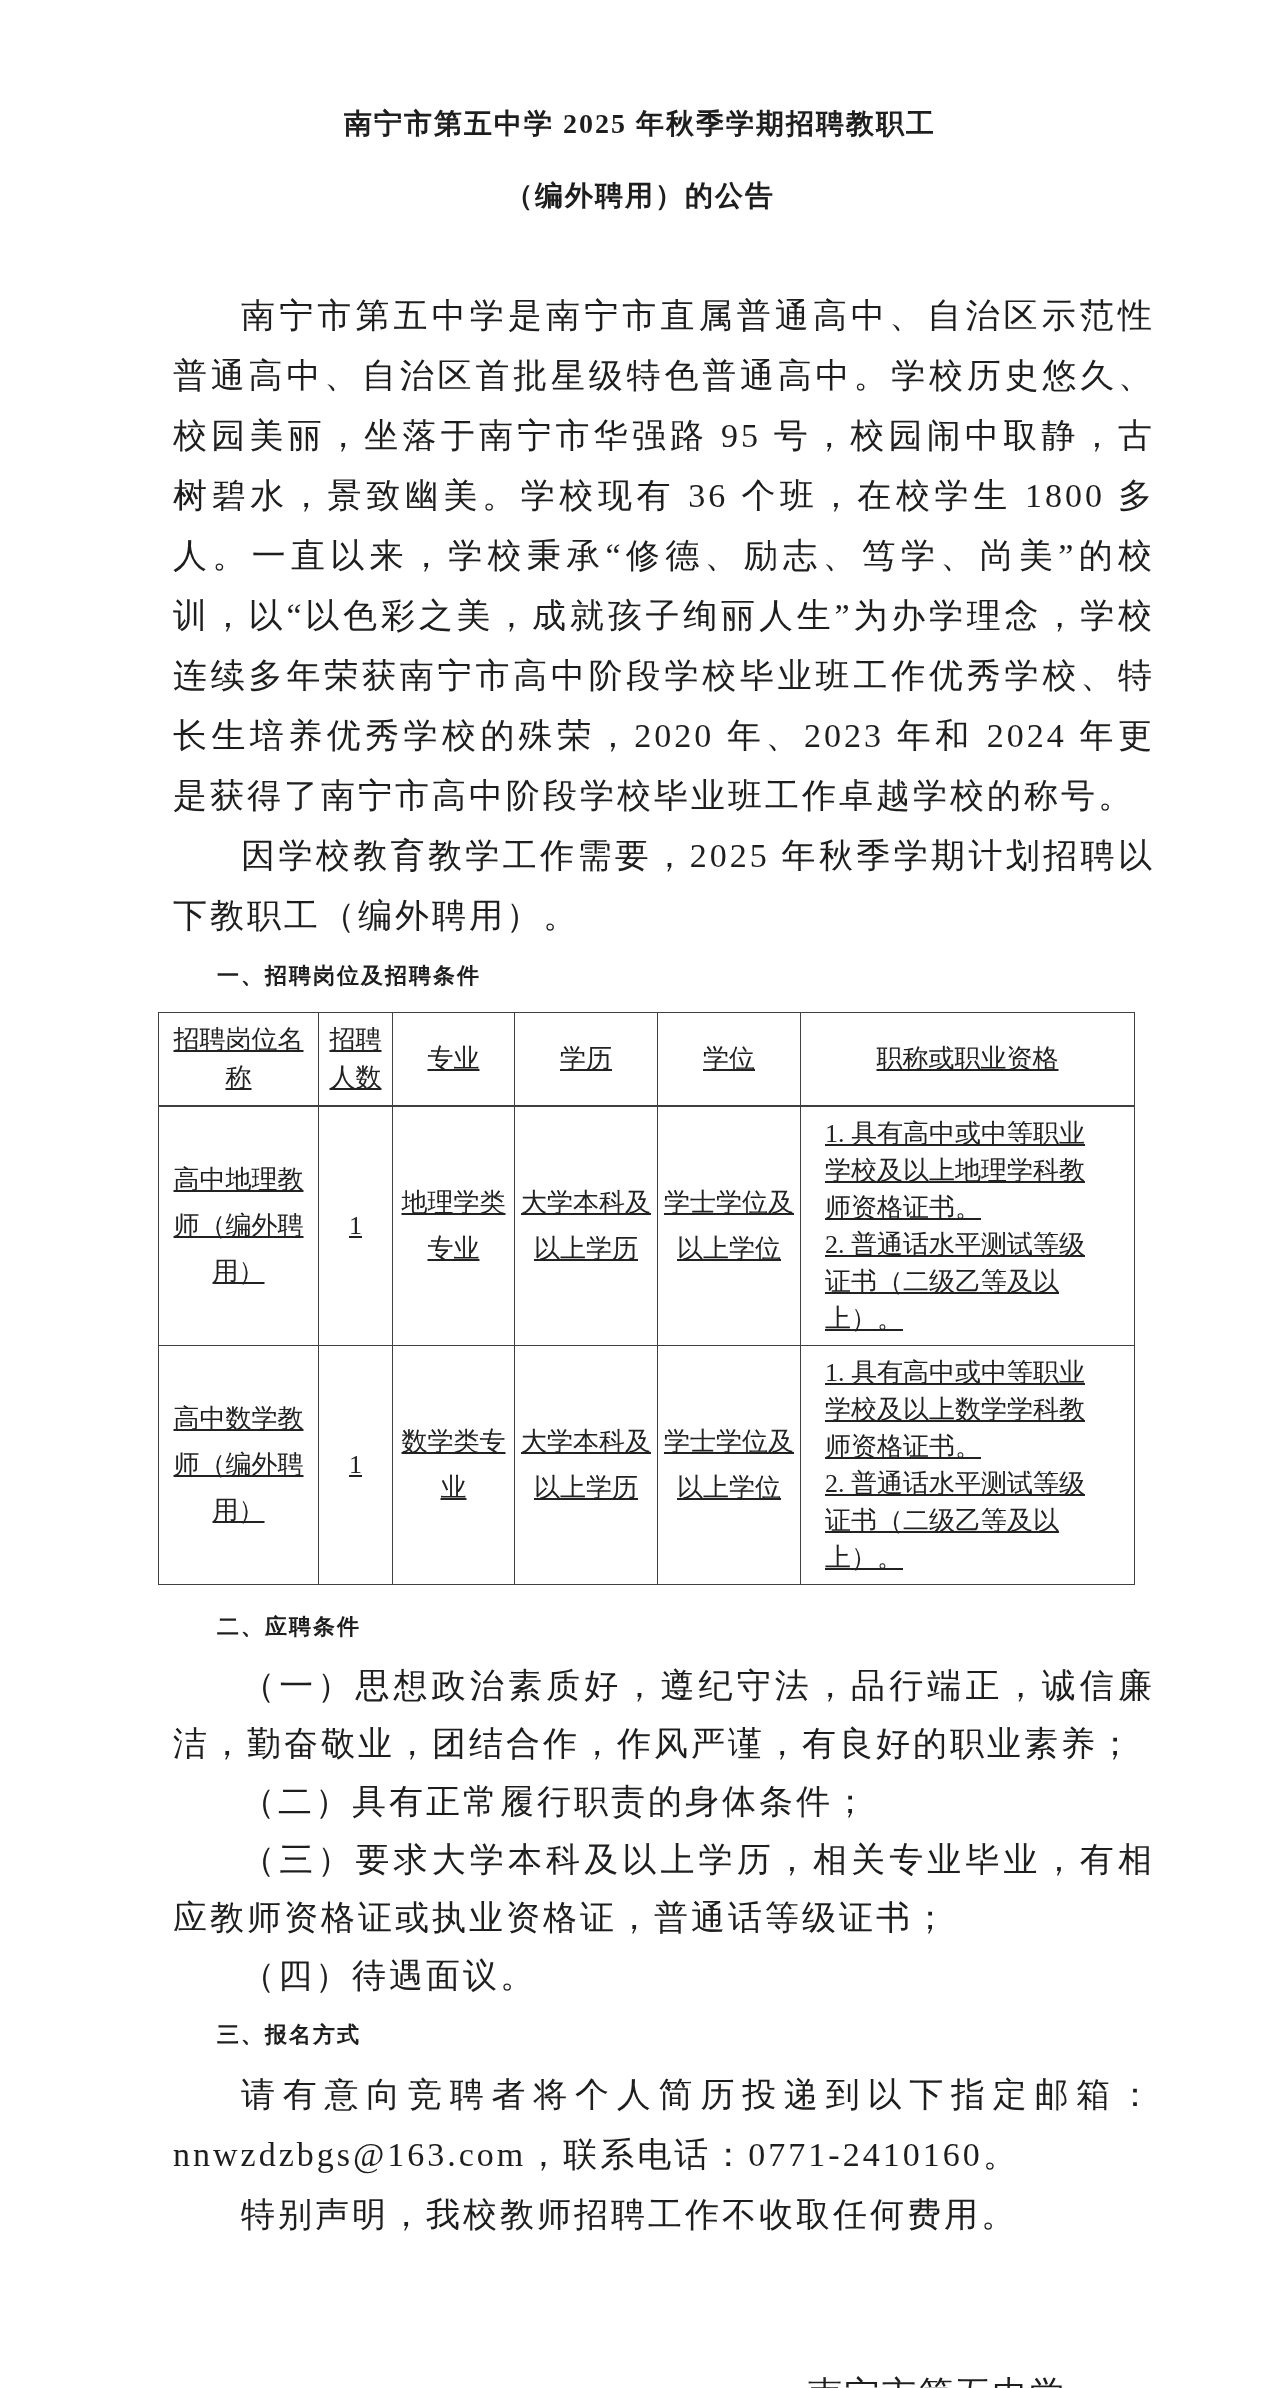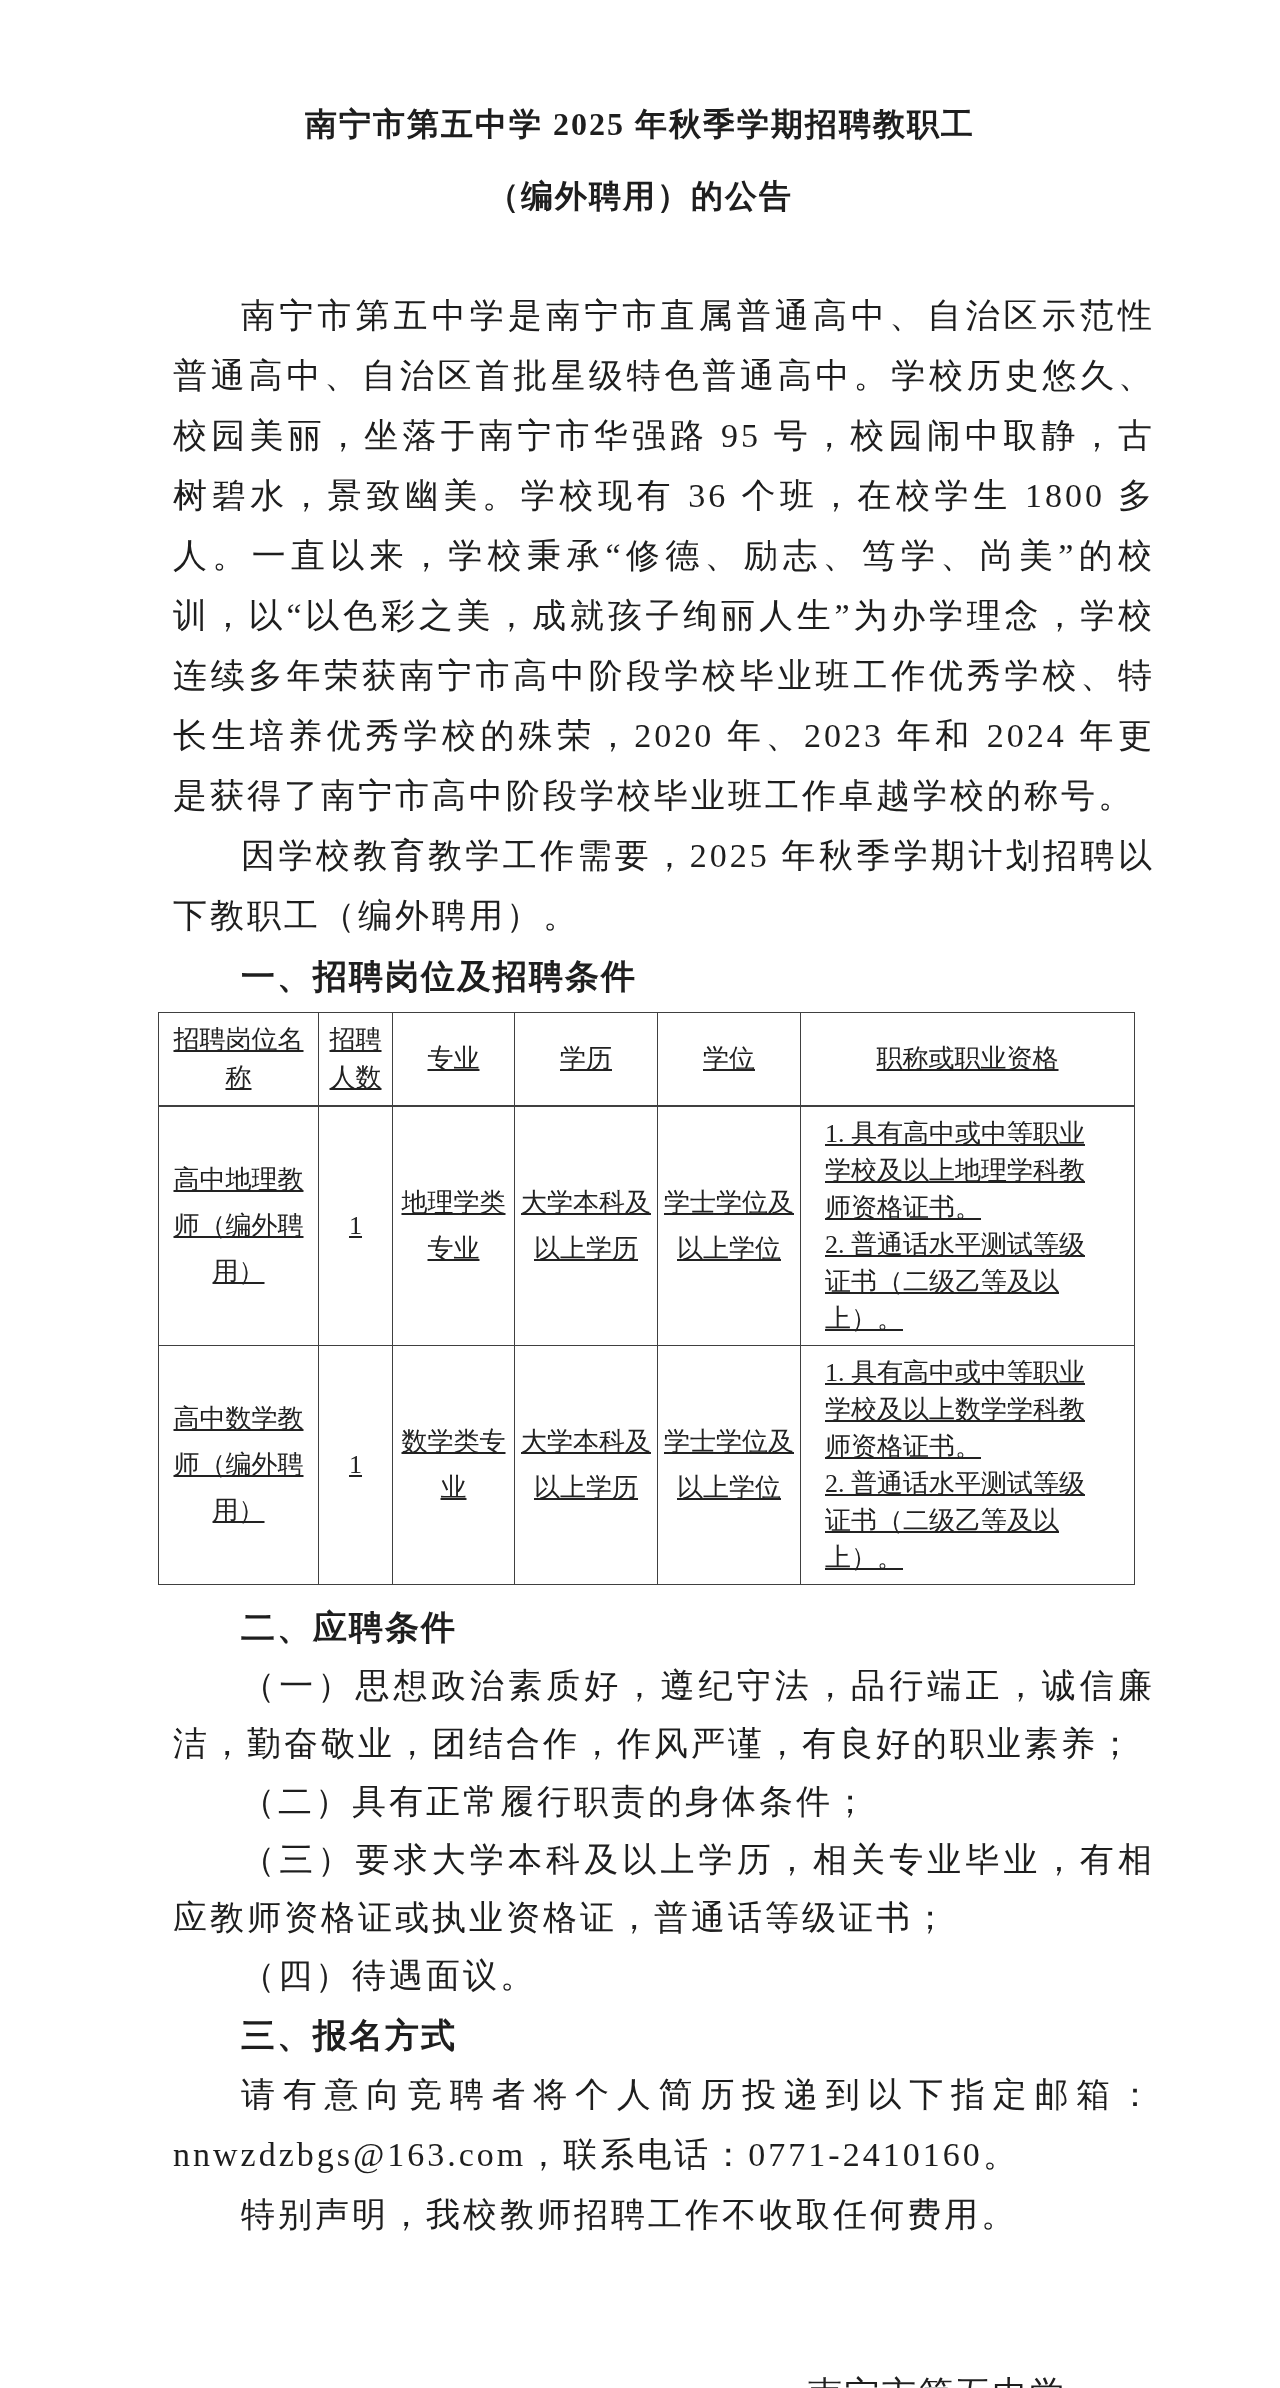--- a/index.html
+++ b/index.html
@@ -10,38 +10,38 @@
     background: #ffffff;
     color: #1e1e1e;
     font-family: "Liberation Serif", "DejaVu Serif", serif;
     box-sizing: border-box;
     padding-top: 88px;
     overflow: hidden;
   }
   .doc-title {
     margin: 0;
     text-align: center;
-    font-size: 32px;
+    font-size: 28px;
     font-weight: bold;
     line-height: 72px;
     letter-spacing: 2px;
   }
   .title-line { display: block; }
   .content {
     width: 982px;
     margin-left: 173px;
     font-size: 34px;
     line-height: 60px;
     letter-spacing: 3px;
     text-align: justify;
   }
   .body-p { margin: 0; text-indent: 2em; }
   .first-p { margin-top: 54px; }
   .sec-heading {
-    font-size: 34px;
+    font-size: 22px;
     font-family: "Liberation Sans", "DejaVu Sans", sans-serif;
     font-weight: bold;
     margin: 0;
     text-indent: 2em;
     line-height: 60px;
     letter-spacing: 2px;
     text-align: left;
   }
   .sec-heading.h2-gap { margin-top: 12px; }
   .cond { line-height: 58px; }

